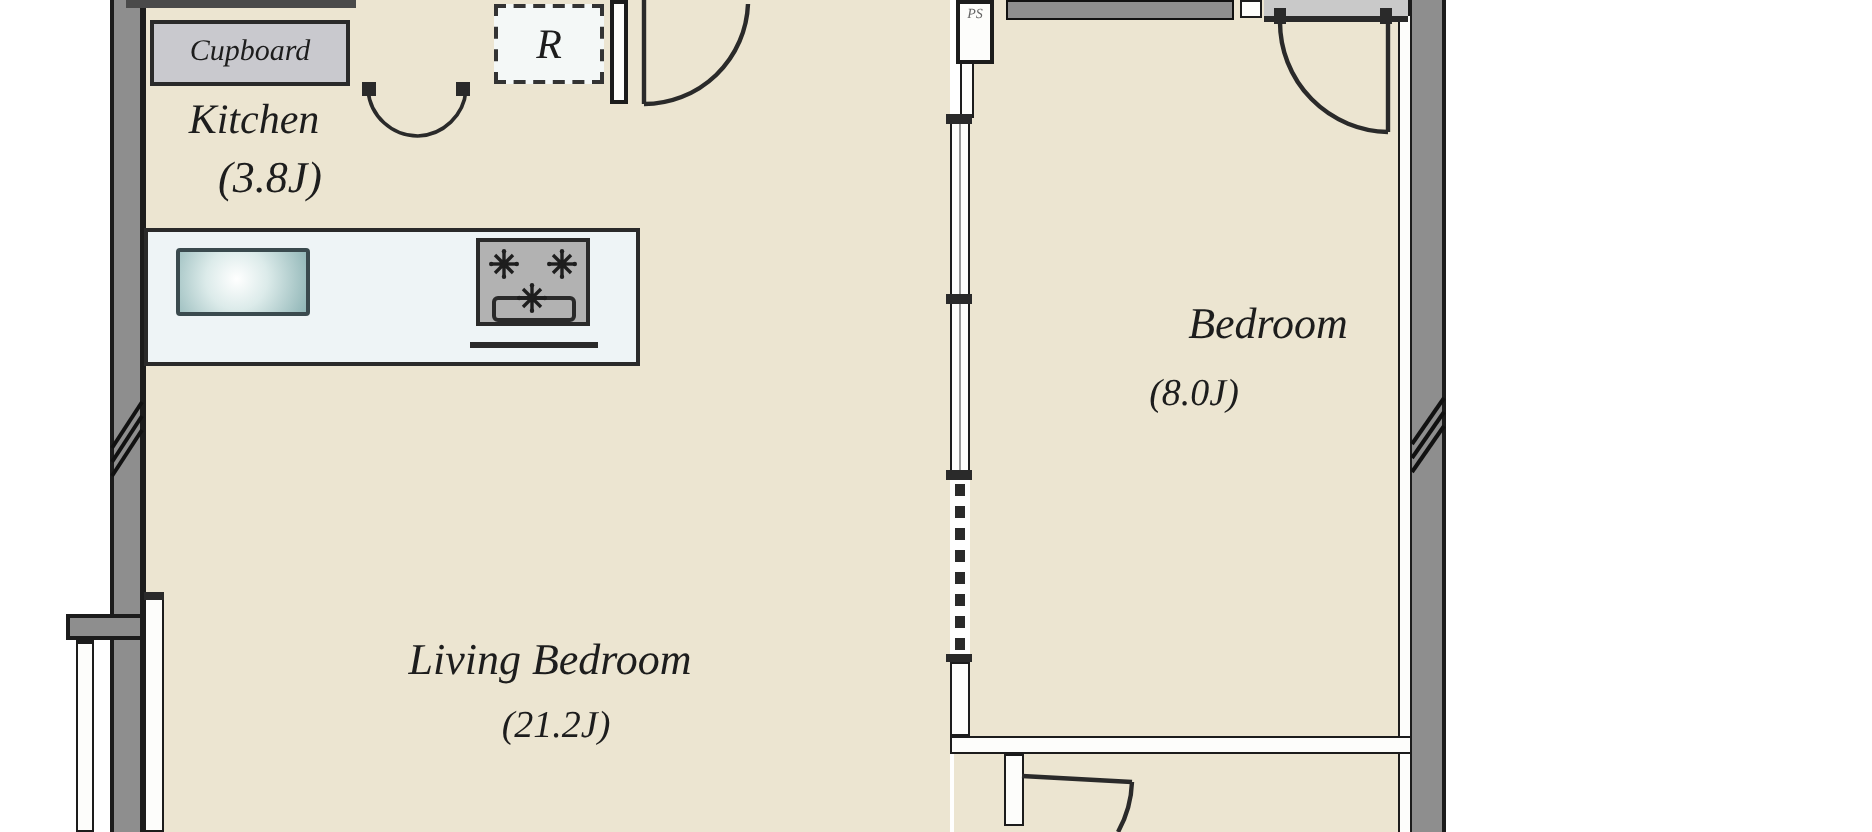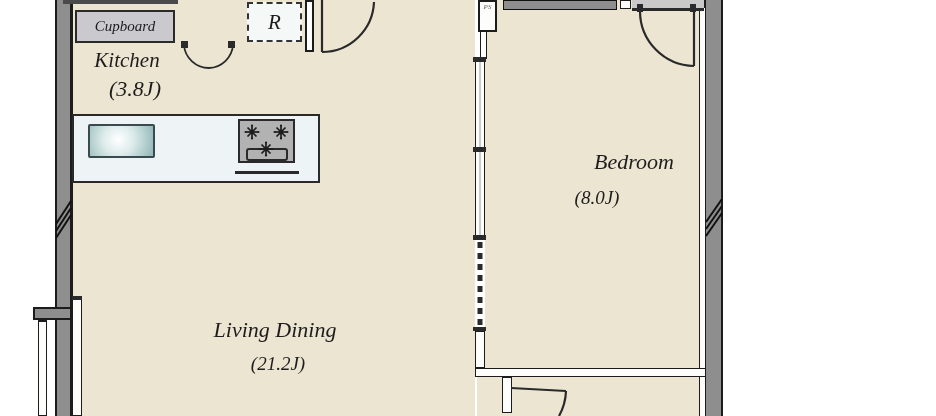--- a/index.html
+++ b/index.html
@@ -144,16 +144,16 @@
       <line x1="706" y1="236" x2="722" y2="213"></line>
     </g>
   </svg>
 
   <div class="abs label" style="left:127px;top:60px;font-size:21px;">Kitchen</div>
   <div class="abs label" style="left:135px;top:89px;font-size:22px;">(3.8J)</div>
 
   <div class="abs label" style="left:598px;top:162px;font-size:22px;margin-left:36px;">Bedroom</div>
   <div class="abs label" style="left:597px;top:197px;font-size:19px;">(8.0J)</div>
 
-  <div class="abs label" style="left:275px;top:330px;font-size:22px;">Living Dining</div>
+  <div class="abs label" style="left:275px;top:330px;font-size:22px;">Living Bedroom</div>
   <div class="abs label" style="left:278px;top:363px;font-size:19px;">(21.2J)</div>
 
 </div>
 
 </body></html>

